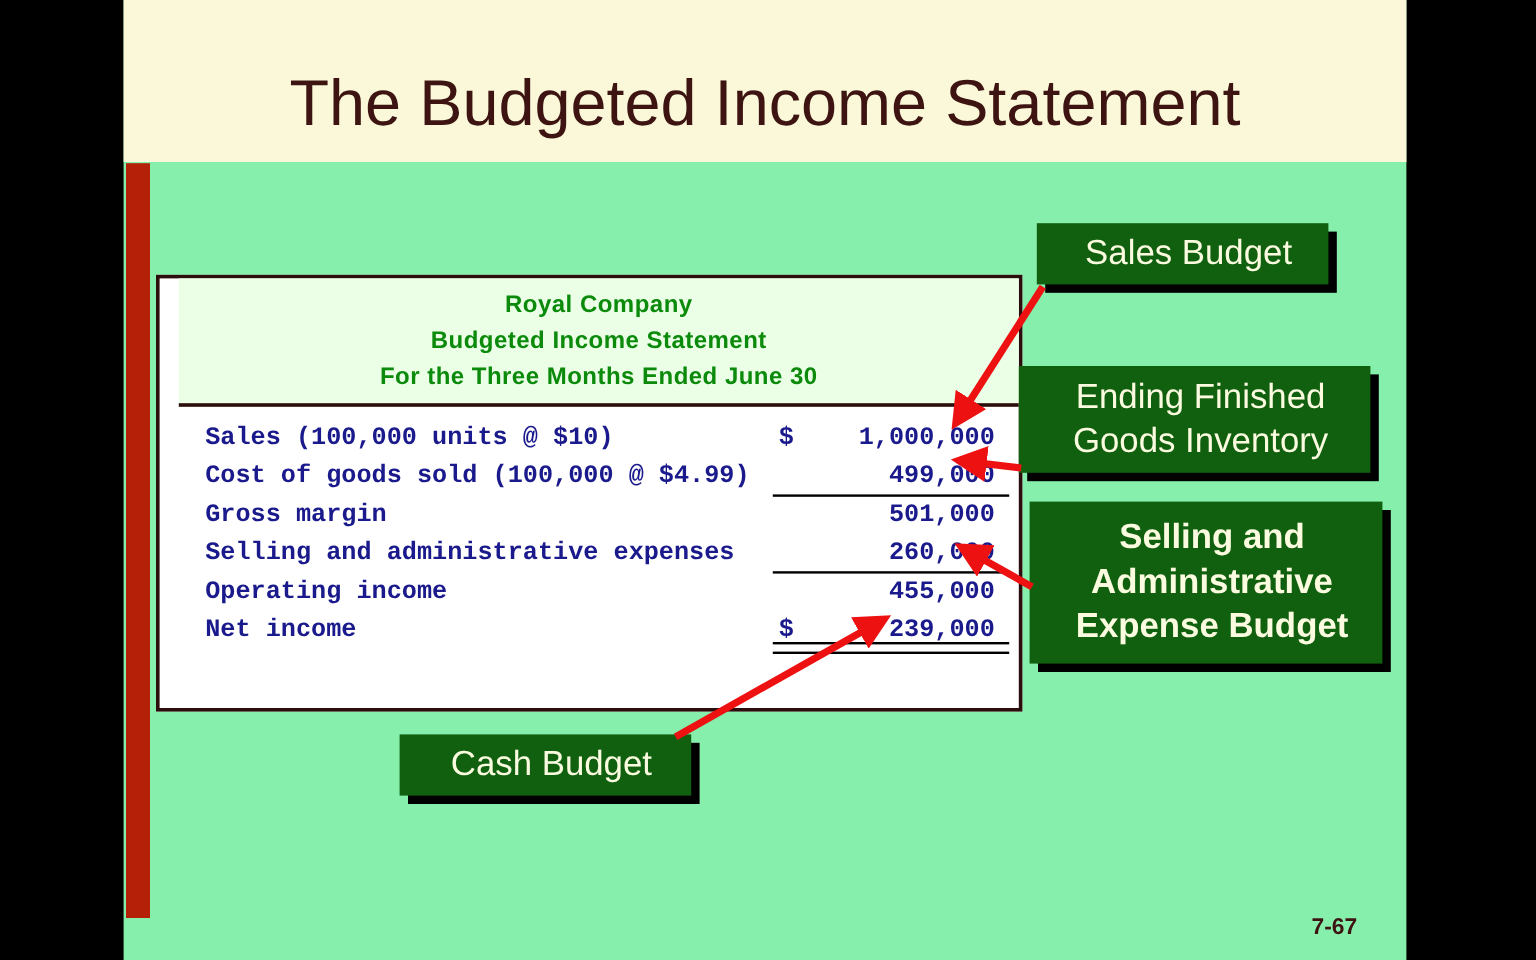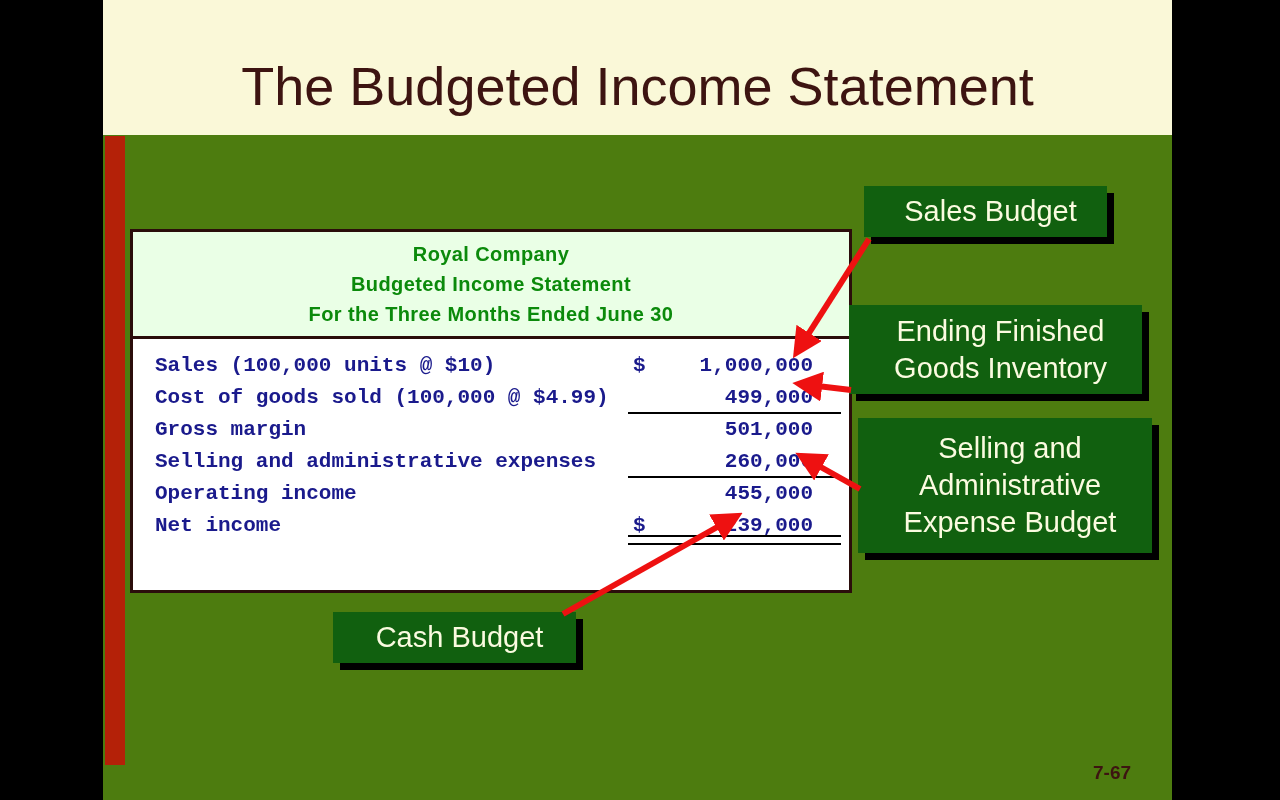--- a/index.html
+++ b/index.html
@@ -15,21 +15,21 @@
     font-family: "Liberation Sans", sans-serif;
   }
 
   
   #slide {
     position: absolute;
     left: 103px;
     top: 0px;
     width: 1069px;
     height: 800px;
-    background: #4d7c0f;
+    background: #86efac;
   }
 
   
   #title-banner {
     position: absolute;
     left: 0px;
     top: 0px;
     width: 1069px;
     height: 135px;
     background: #faf8d8;
@@ -61,20 +61,21 @@
   
   #statement-table {
     position: absolute;
     left: 27px;
     top: 229px;
     width: 722px;
     height: 364px;
     border: 3px solid #2b0d0b;
     background: #ffffff;
     box-sizing: border-box;
+    padding-left: 16px;
   }
   #statement-header {
     background: #eaffe6;
     border-bottom: 3px solid #2b0d0b;
     padding: 7px 0 7px 0;
     text-align: center;
   }
   #statement-header div {
     font-family: "Liberation Sans", sans-serif;
     font-size: 20px;
@@ -153,21 +154,21 @@
     justify-content: center;
     align-items: center;
     line-height: 37px;
     white-space: nowrap;
     padding-left: 10px;
   }
   .callout span { display: block; }
 
   #callout-sales       { left: 761px; top: 186px;  width: 233px; height: 51px; }
   #callout-ending-fg   { left: 746px; top: 305px;  width: 283px; height: 89px; }
-  #callout-selling-adm { left: 755px; top: 418px;  width: 284px; height: 135px; }
+  #callout-selling-adm { left: 755px; top: 418px;  width: 284px; height: 135px; font-weight: bold; }
   #callout-cash        { left: 230px; top: 612px;  width: 233px; height: 51px; }
 
   
   #arrow-layer {
     position: absolute;
     left: 0; top: 0;
     width: 1069px;
     height: 800px;
     pointer-events: none;
   }

